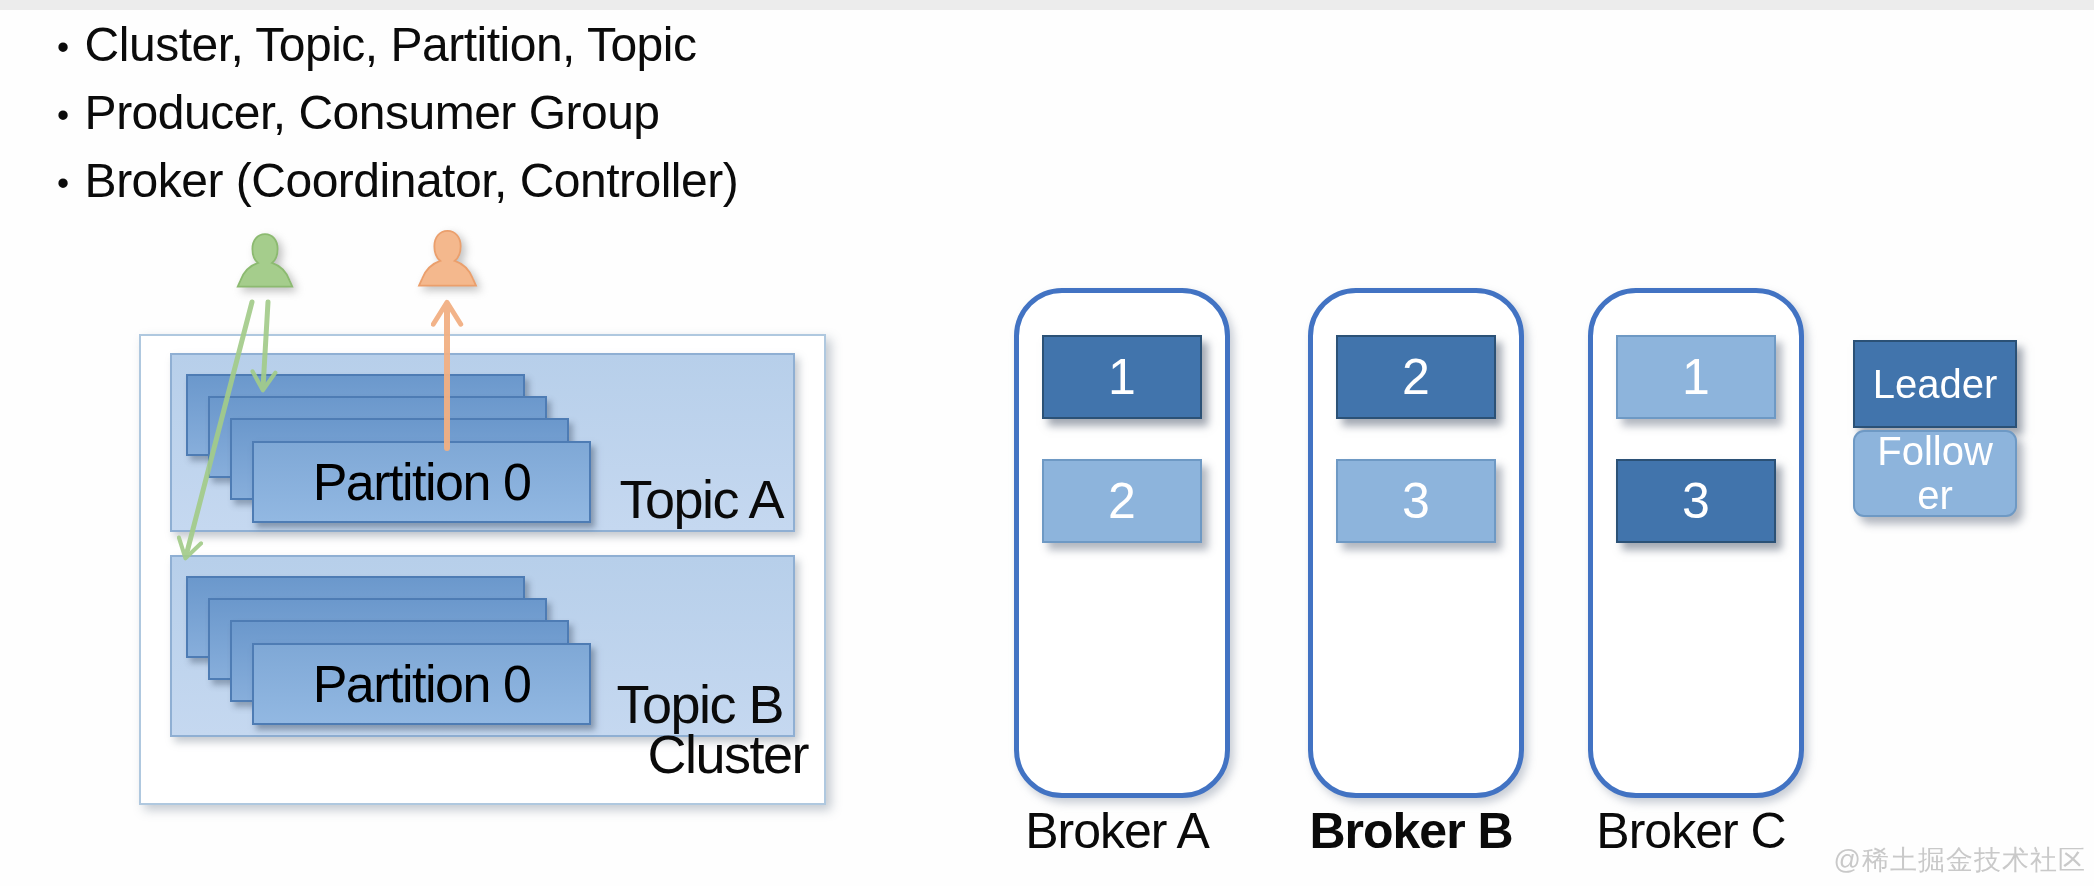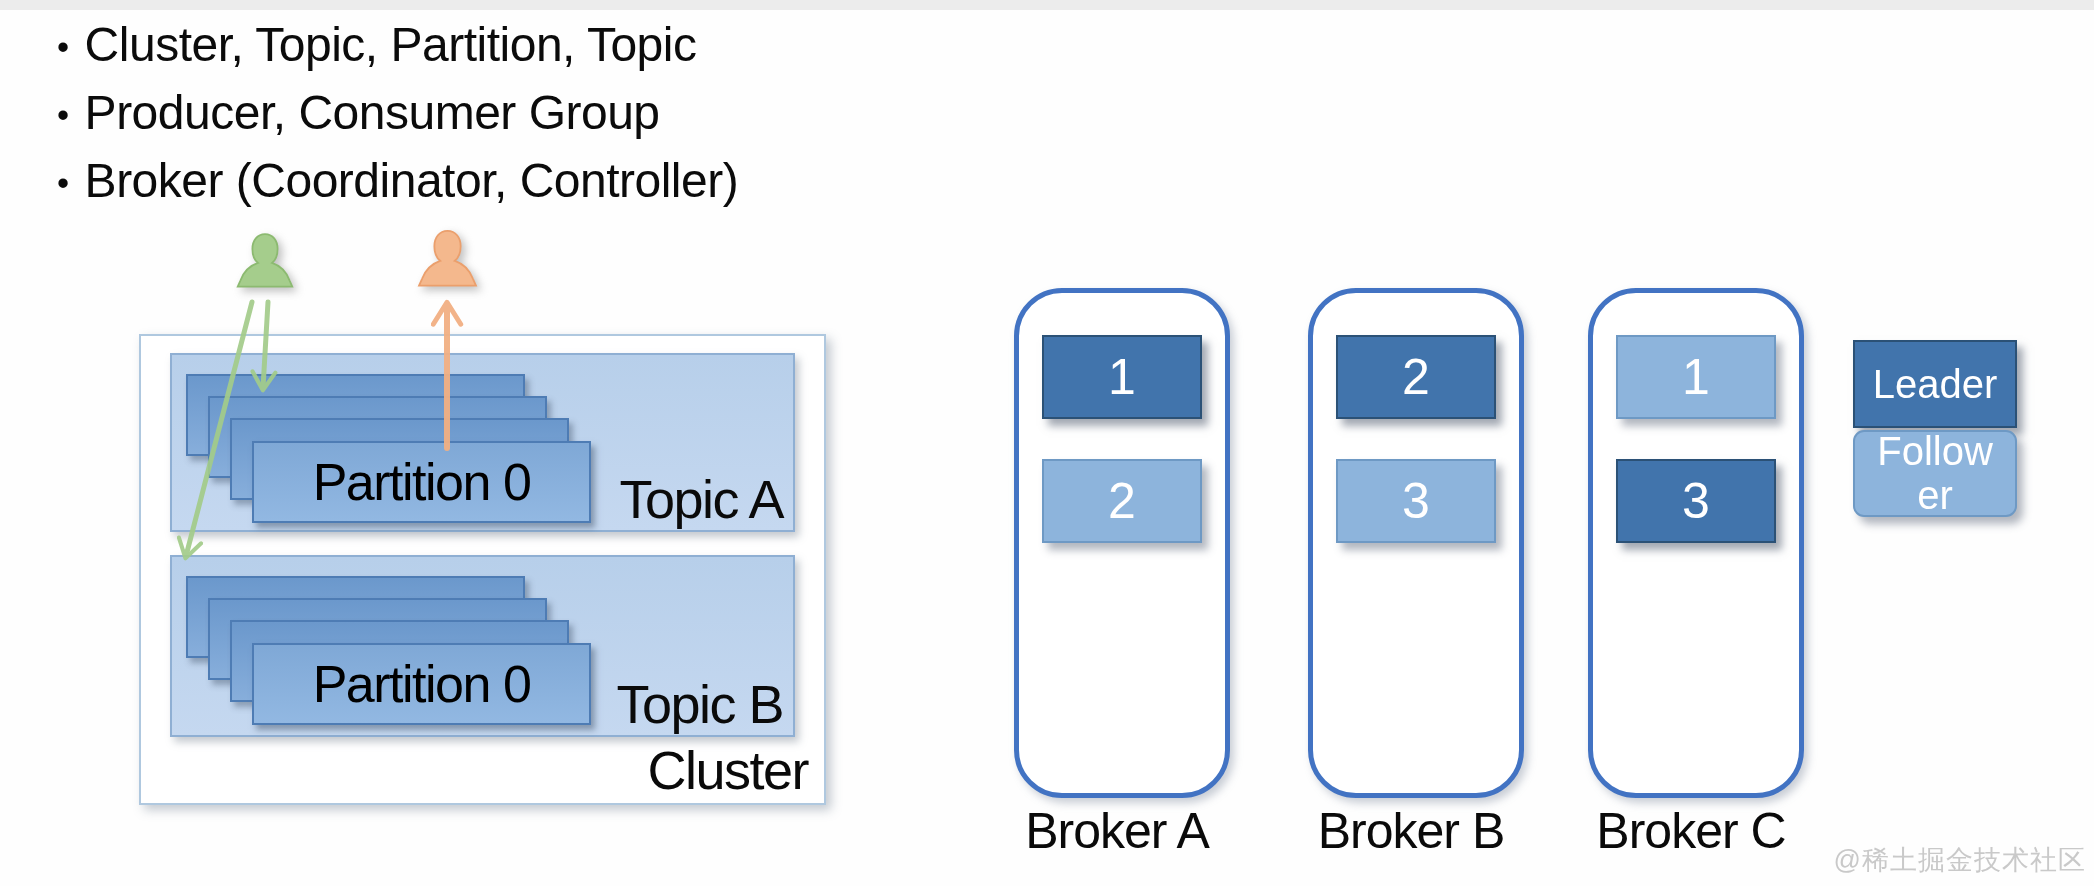--- a/index.html
+++ b/index.html
@@ -21,21 +21,21 @@
   .person svg{display:block;width:100%;height:100%;}
 
   
   .cluster{
     position:absolute;left:123px;top:334px;width:683px;height:467px;
     background:#ffffff;border:2px solid #afc8df;
     box-shadow:5px 5px 10px rgba(125,138,152,.45);
     margin-left:16px;
   }
   .cluster-label{
-    position:absolute;right:16px;bottom:2px;font-size:54px;letter-spacing:-1.5px;color:#0a0a0a;
+    position:absolute;right:16px;bottom:18px;font-size:54px;letter-spacing:-1.5px;color:#0a0a0a;
   }
   .topic{
     position:absolute;left:29px;width:621px;
     background:linear-gradient(180deg,#b7cfea 0%,#c5d8f0 100%);
     border:2px solid #8fafd3;
     box-shadow:4px 5px 8px rgba(108,120,136,.4);
   }
   .topic-a{top:17px;height:175px;}
   .topic-b{top:219px;height:178px;}
   .topic-label{
@@ -80,21 +80,21 @@
     box-shadow:6px 7px 8px rgba(85,96,115,.55);
   }
   .follower{
     background:#8db4dc;border:2px solid #6e99c4;
     box-shadow:6px 7px 8px rgba(85,96,115,.45);
   }
   .broker-label{
     position:absolute;top:802px;width:206px;text-align:center;
     font-size:50px;letter-spacing:-1px;color:#0a0a0a;
   }
-  .broker-label.la{left:1014px;} .broker-label.lb{left:1308px;} .broker-label.lc{left:1588px;}
+  .broker-label.la{left:1014px;} .broker-label.lb{left:1308px;font-weight:bold;} .broker-label.lc{left:1588px;}
 
   
   .legend-box{
     position:absolute;left:1853px;width:160px;display:flex;
     align-items:center;justify-content:center;color:#fff;
   }
   .legend-leader{top:332px;height:84px;font-size:40px;margin-top:8px;}
   .legend-follower{top:430px;height:83px;font-size:40px;line-height:1.08;border-radius:11px;}
   .legend-follower .wrap{display:block;width:136px;word-break:break-all;text-align:center;}
 

